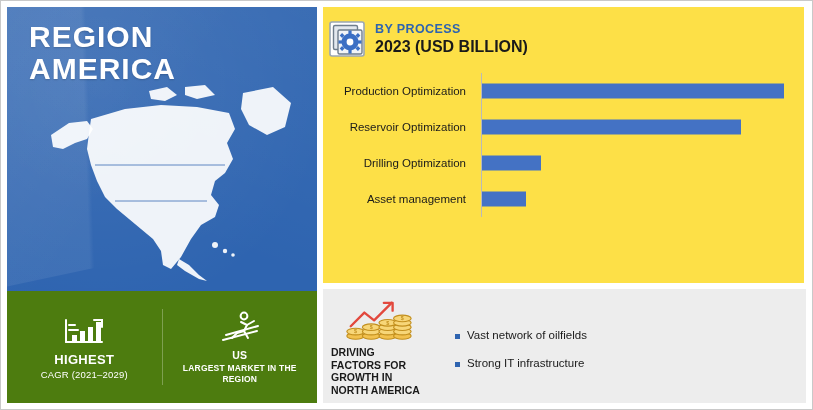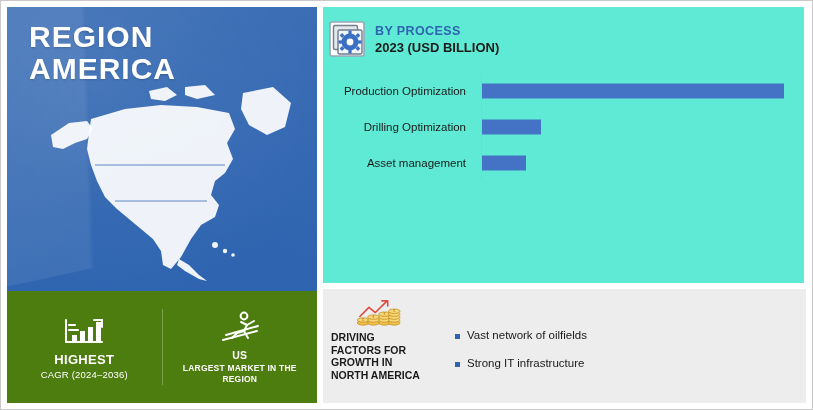--- a/index.html
+++ b/index.html
@@ -106,21 +106,21 @@
     margin: 18px 0;
   }
 
   
   .chart-panel {
     position: absolute;
     left: 322px;
     top: 6px;
     right: 8px;
     height: 276px;
-    background: #5eead4;
+    background: #fde047;
   }
   .chart-head {
     position: absolute;
     left: 6px;
     top: 14px;
     display: flex;
     align-items: center;
   }
   .gear-badge {
     width: 36px; height: 36px;
@@ -128,21 +128,21 @@
     flex: none;
   }
   .chart-head-text .line1 {
     color: #2e64b0;
     font-size: 12.5px;
     font-weight: bold;
     letter-spacing: .4px;
   }
   .chart-head-text .line2 {
     color: #1a1a1a;
-    font-size: 13px;
+    font-size: 16px;
     font-weight: bold;
     margin-top: 2px;
   }
   .plot {
     position: absolute;
     left: 0;
     top: 66px;
     right: 4px;
     bottom: 6px;
   }
@@ -182,21 +182,21 @@
     left: 322px;
     top: 288px;
     right: 6px;
     bottom: 6px;
     background: #ededed;
     display: flex;
   }
   .driving {
     width: 108px;
     flex: none;
-    padding: 8px 4px 21px 6px;
+    padding: 8px 4px 6px 6px;
     box-sizing: border-box;
     display: flex;
     flex-direction: column;
     align-items: center;
   }
   .driving-icon { width: 76px; height: 46px; }
   .driving-text {
     margin-top: 4px;
     font-size: 10.5px;
     font-weight: bold;
@@ -277,21 +277,21 @@
           </g>
           <g fill="#ffffff">
             <rect x="11" y="21" width="5" height="7"></rect>
             <rect x="19" y="17" width="5" height="11"></rect>
             <rect x="27" y="13" width="5" height="15"></rect>
             <rect x="35" y="8" width="5" height="20"></rect>
           </g>
           <path d="M33 6 L41 6 L41 13" stroke="#ffffff" stroke-width="2" fill="none" stroke-linecap="round"></path>
         </svg>
         <div class="big">HIGHEST</div>
-        <div class="small">CAGR (2024–2036)</div>
+        <div class="small">CAGR (2021–2029)</div>
       </div>
 
       <div class="divider-v"></div>
 
       <div class="stat us">
         <svg class="ico" width="46" height="34" viewBox="0 0 46 34">
           <g stroke="#ffffff" stroke-width="2" fill="none" stroke-linecap="round" stroke-linejoin="round">
             <circle cx="27" cy="7" r="3.4"></circle>
             <path d="M24 13 L30 16 L27 22 L20 24"></path>
             <path d="M30 16 L37 12"></path>
@@ -332,20 +332,26 @@
         <div class="line1">BY PROCESS</div>
         <div class="line2">2023 (USD BILLION)</div>
       </div>
     </div>
 
     <div class="plot">
       <div class="bar-row">
         <div class="bar-label">Production  Optimization</div>
         <div class="bar-track" style="border-left-color: rgb(185, 185, 185);">
           <div class="bar-fill" style="width: 95.098%; background: rgb(68, 114, 196);"></div>
+        </div>
+      </div>
+      <div class="bar-row">
+        <div class="bar-label">Reservoir Optimization</div>
+        <div class="bar-track" style="border-left-color: rgb(185, 185, 185);">
+          <div class="bar-fill" style="width: 81.3725%; background: rgb(68, 114, 196);"></div>
         </div>
       </div>
       <div class="bar-row">
         <div class="bar-label">Drilling Optimization</div>
         <div class="bar-track" style="border-left-color: rgb(185, 185, 185);">
           <div class="bar-fill" style="width: 18.6275%; background: rgb(68, 114, 196);"></div>
         </div>
       </div>
       <div class="bar-row">
         <div class="bar-label">Asset management</div>

